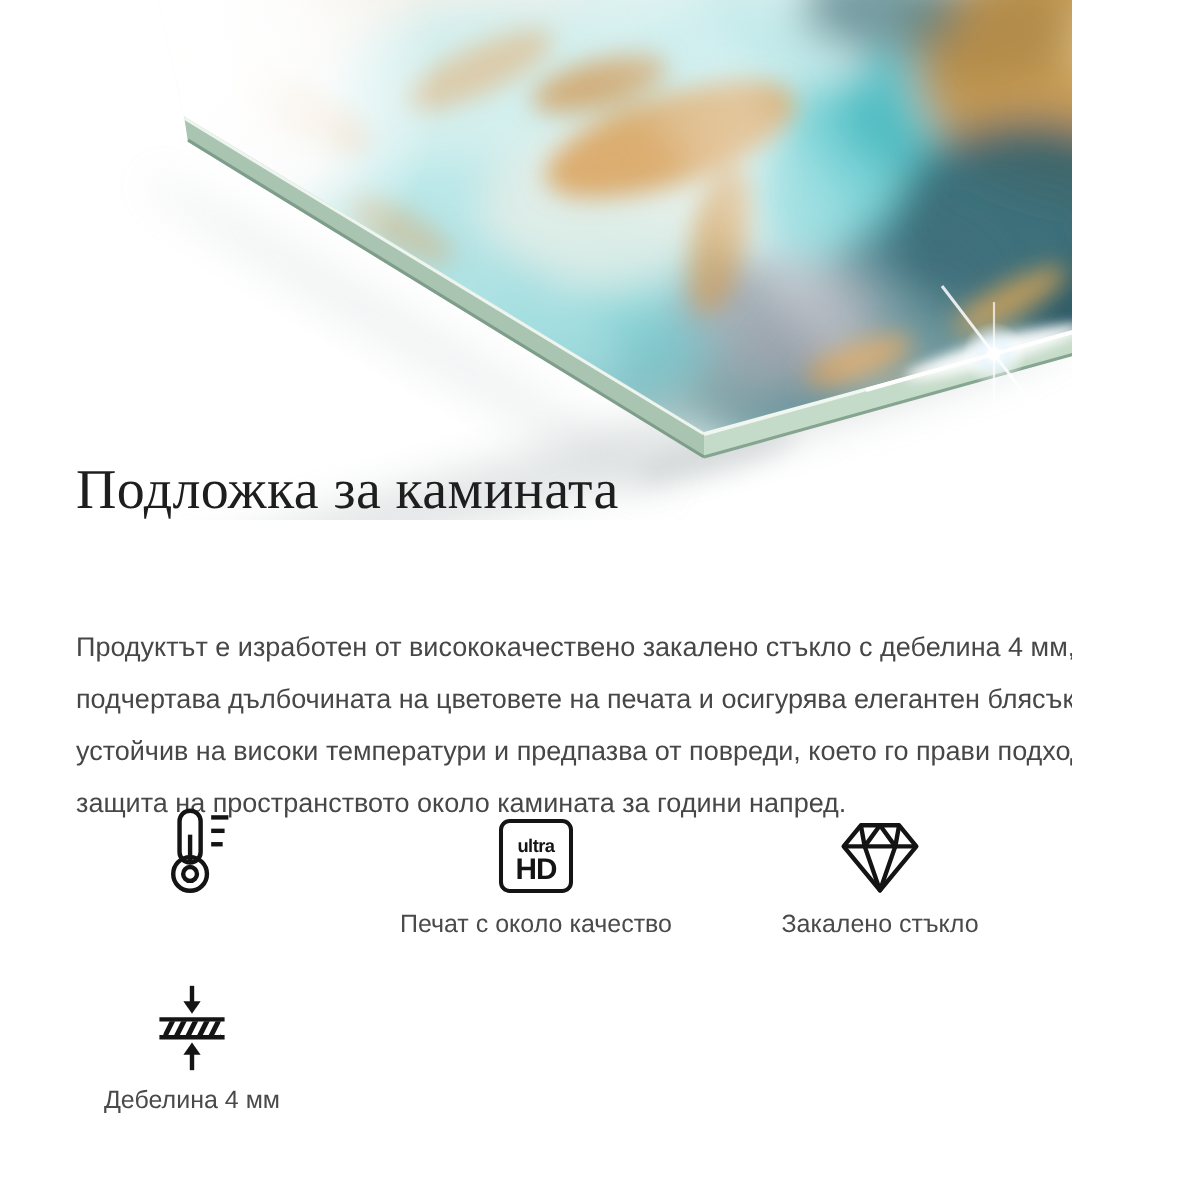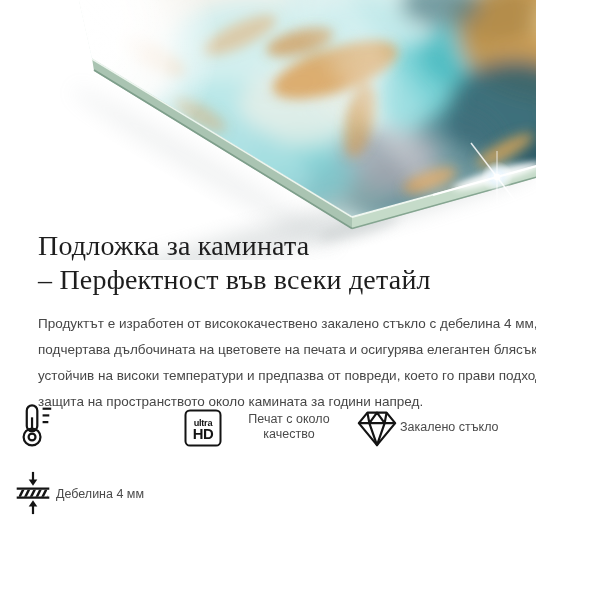--- a/index.html
+++ b/index.html
@@ -10,21 +10,21 @@
   
   #title{position:absolute;left:38px;top:229px;
          font-family:"Liberation Serif","DejaVu Serif",serif;
          font-size:28px;line-height:34px;color:#1e1e1e;font-weight:400;letter-spacing:.2px;}
   
   #desc{position:absolute;left:38px;top:311px;width:542px;
         font-size:13.5px;line-height:26px;color:#474747;}
   
   #features{position:absolute;left:10px;right:10px;top:399px;
             display:grid;grid-template-columns:repeat(3,1fr);row-gap:17px;}
-  .feature{display:flex;align-items:center;}
+  .feature{display:flex;flex-direction:column;}
   .icon-wrap{height:50px;display:flex;align-items:flex-end;justify-content:center;}
   .feature .label{margin-top:6px;font-size:12.5px;color:#4a4a4a;line-height:15px;text-align:center;}
   .ic{stroke:#141414;fill:none;stroke-width:2.3;}
   .ic-fill{fill:#141414;stroke:none;}
   svg text.badge{font-family:"Liberation Sans","DejaVu Sans",sans-serif;font-weight:bold;fill:#141414;}
 </style>
 </head>
 <body>
 
 <div id="stage">
@@ -126,21 +126,20 @@
         <path d="M-64,18 L64,-18" stroke="#ffffff" stroke-width="2" opacity="0.95"></path>
         <path d="M-26,-34 L26,34" stroke="#ffffff" stroke-width="1.5" opacity="0.85"></path>
         <path d="M0,-26 L0,26" stroke="#ffffff" stroke-width="1.1" opacity="0.7"></path>
         <circle r="3.2" fill="#ffffff"></circle>
       </g>
     </g>
   </svg>
 
   <h1 id="title" style="margin:0;font-weight:400;">
     <div>Подложка за камината</div>
-    <div>– Перфектност във всеки детайл</div>
   </h1>
 
   <p id="desc" style="margin:0;">Продуктът е изработен от висококачествено закалено стъкло с дебелина 4 мм, което подчертава дълбочината на цветовете на печата и осигурява елегантен блясък. Той е устойчив на високи температури и предпазва от повреди, което го прави подходящ за защита на пространството около камината за години напред.</p>
 
   <div id="features">
 
     <div class="feature">
       <div class="icon-wrap">
         <svg width="46" height="48" viewBox="0 0 48 48">
           <rect class="ic" x="17.5" y="3.5" width="11" height="27" rx="5.5"></rect>

